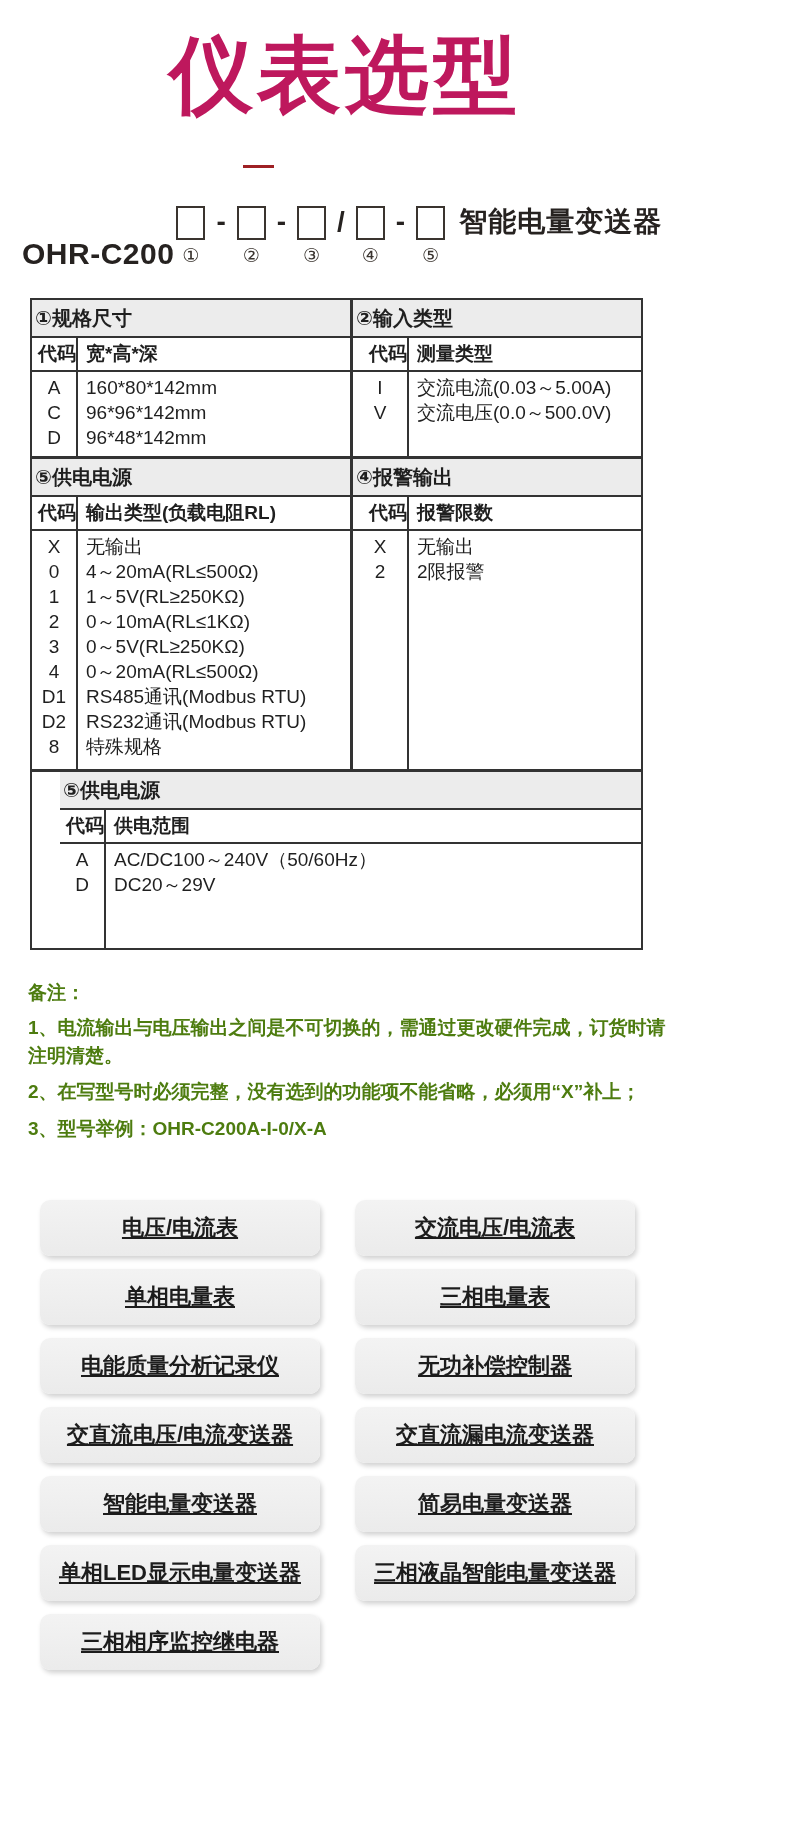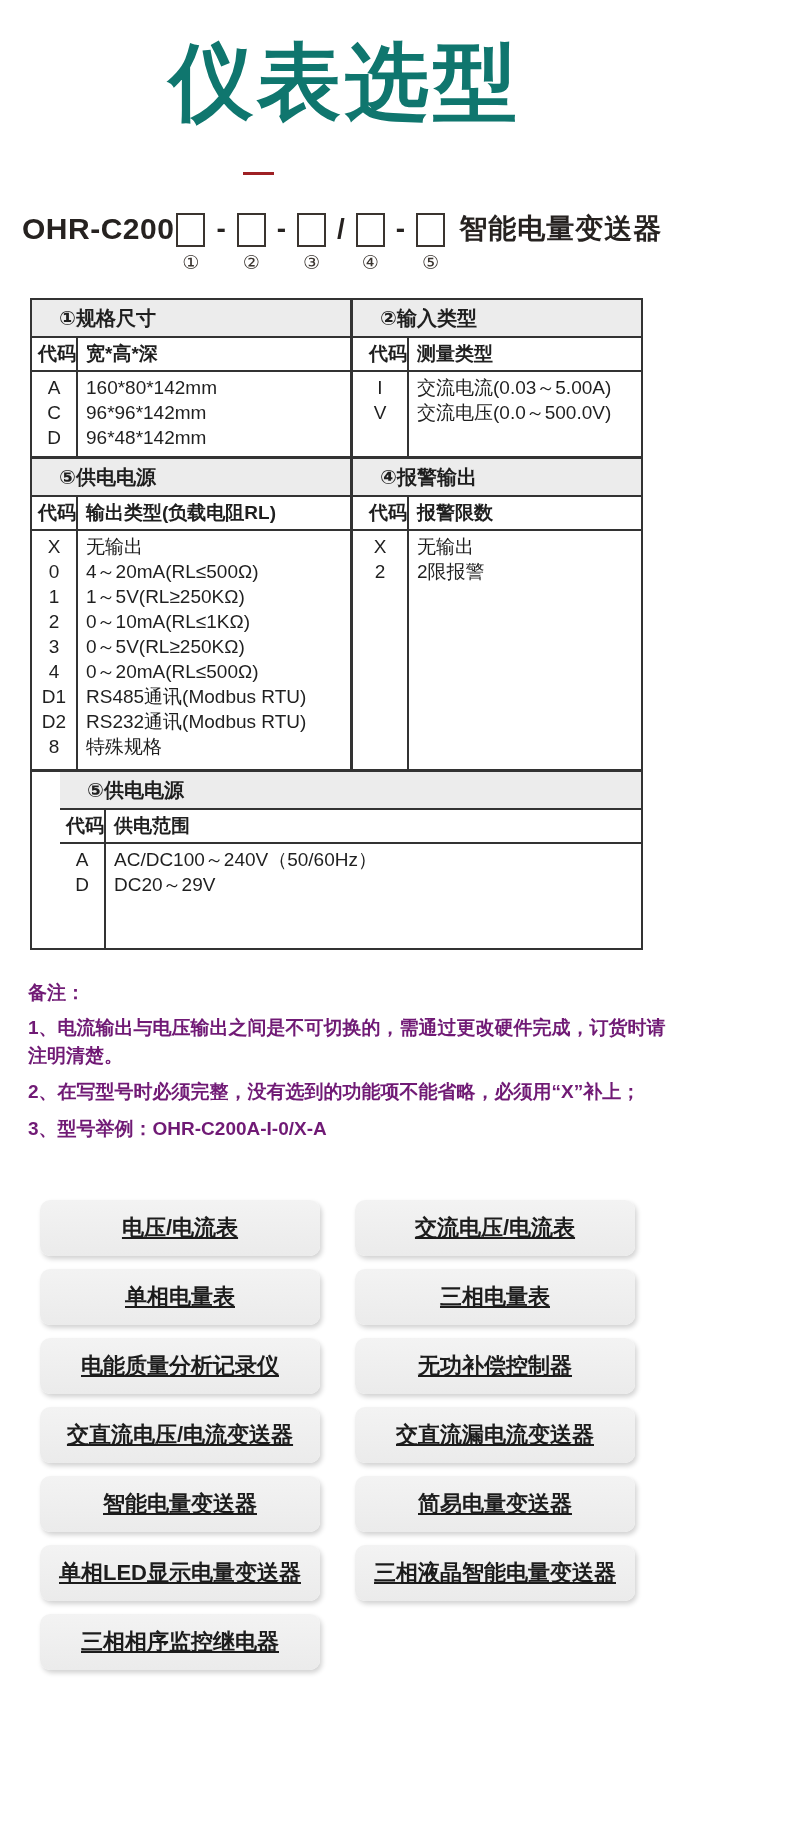--- a/index.html
+++ b/index.html
@@ -5,61 +5,61 @@
   html,body{margin:0;padding:0;}
   body{
     width:790px;height:1838px;background:#ffffff;color:#222;
     font-family:"Liberation Sans","DejaVu Sans",sans-serif;
     overflow:hidden;
   }
   .wrapper{width:660px;margin-left:15px;padding-top:22px;}
 
   
   .page-title{
-    margin:16px;text-align:center;font-size:84px;font-weight:900;
-    color:#0f766e;letter-spacing:4px;line-height:1.05;
+    margin:9px;text-align:center;font-size:84px;font-weight:900;
+    color:#be185d;letter-spacing:4px;line-height:1.05;
   }
   .red-dash{width:31px;height:3px;background:#9e2024;margin:46px 0 0 228px;}
 
   
   .model-row{display:flex;align-items:flex-start;margin:36px 0 0 7px;}
-  .model-text{font-size:30px;font-weight:600;line-height:36px;color:#262220;letter-spacing:.5px;}
+  .model-text{font-size:30px;font-weight:600;line-height:36px;color:#262220;letter-spacing:.5px;margin-top:32px;}
   .model-suffix{font-size:28px;font-weight:600;line-height:36px;color:#262220;margin-left:12px;letter-spacing:1px;}
   .slot{display:flex;flex-direction:column;align-items:center;margin:0 2px;}
   .slot .box{width:25px;height:30px;border:2px solid #3a342f;margin-top:2px;background:#fff;}
   .slot .slot-label{margin-top:6px;font-size:19px;color:#3a342f;line-height:1;}
   .sep{font-size:28px;font-weight:600;line-height:36px;margin:0 9px;color:#262220;}
 
   
   .model-table{width:613px;margin:26px 0 0 15px;border:2px solid #333;box-sizing:border-box;}
   .band{display:flex;border-bottom:3px solid #333;}
   .band:last-child{border-bottom:none;margin-left:28px;}
   .section{display:flex;flex-direction:column;box-sizing:border-box;}
   .section.left{width:321px;border-right:3px solid #333;}
   .section.right{flex:1;}
   .section.full{width:100%;}
   .sec-title{
     background:#ececec;font-weight:700;font-size:20px;color:#1f1f1f;
-    padding:5px 0 5px 27px;border-bottom:2px solid #333;line-height:1.3;
+    padding:5px 0 5px 3px;border-bottom:2px solid #333;line-height:1.3;
   }
   .sec-sub{display:flex;border-bottom:2px solid #333;font-weight:700;font-size:19px;color:#1f1f1f;}
   .sec-sub .sub-code{width:44px;text-align:right;border-right:2px solid #333;padding:3px 0;flex:none;}
   .section.right .sec-sub .sub-code,
   .section.right .sec-body .codes{width:54px;}
   .sec-sub .sub-desc{flex:1;padding:3px 16px 3px 8px;}
   .sec-body{display:flex;flex:1;font-size:19px;color:#1f1f1f;}
   .sec-body .codes{width:44px;border-right:2px solid #333;text-align:center;flex:none;padding-top:3px;}
   .sec-body .descs{flex:1;padding:3px 0 0 8px;}
   .cell{height:25px;line-height:25px;white-space:nowrap;}
   .body-1{min-height:84px;}
   .body-2{min-height:238px;}
   .body-3{min-height:104px;}
 
   
-  .notes{margin:30px 0 0 13px;font-size:19px;color:#701a75;}
+  .notes{margin:30px 0 0 13px;font-size:19px;color:#4d7c0f;}
   .notes-label{font-weight:700;margin-bottom:8px;}
   .note-item{font-weight:600;margin-bottom:9px;line-height:1.45;}
 
   
   .products-heading{
     margin-top:62px;display:flex;justify-content:center;gap:52px;
     font-size:56px;font-weight:900;color:#1d1d1d;letter-spacing:3px;line-height:1.1;
   }
 
   

